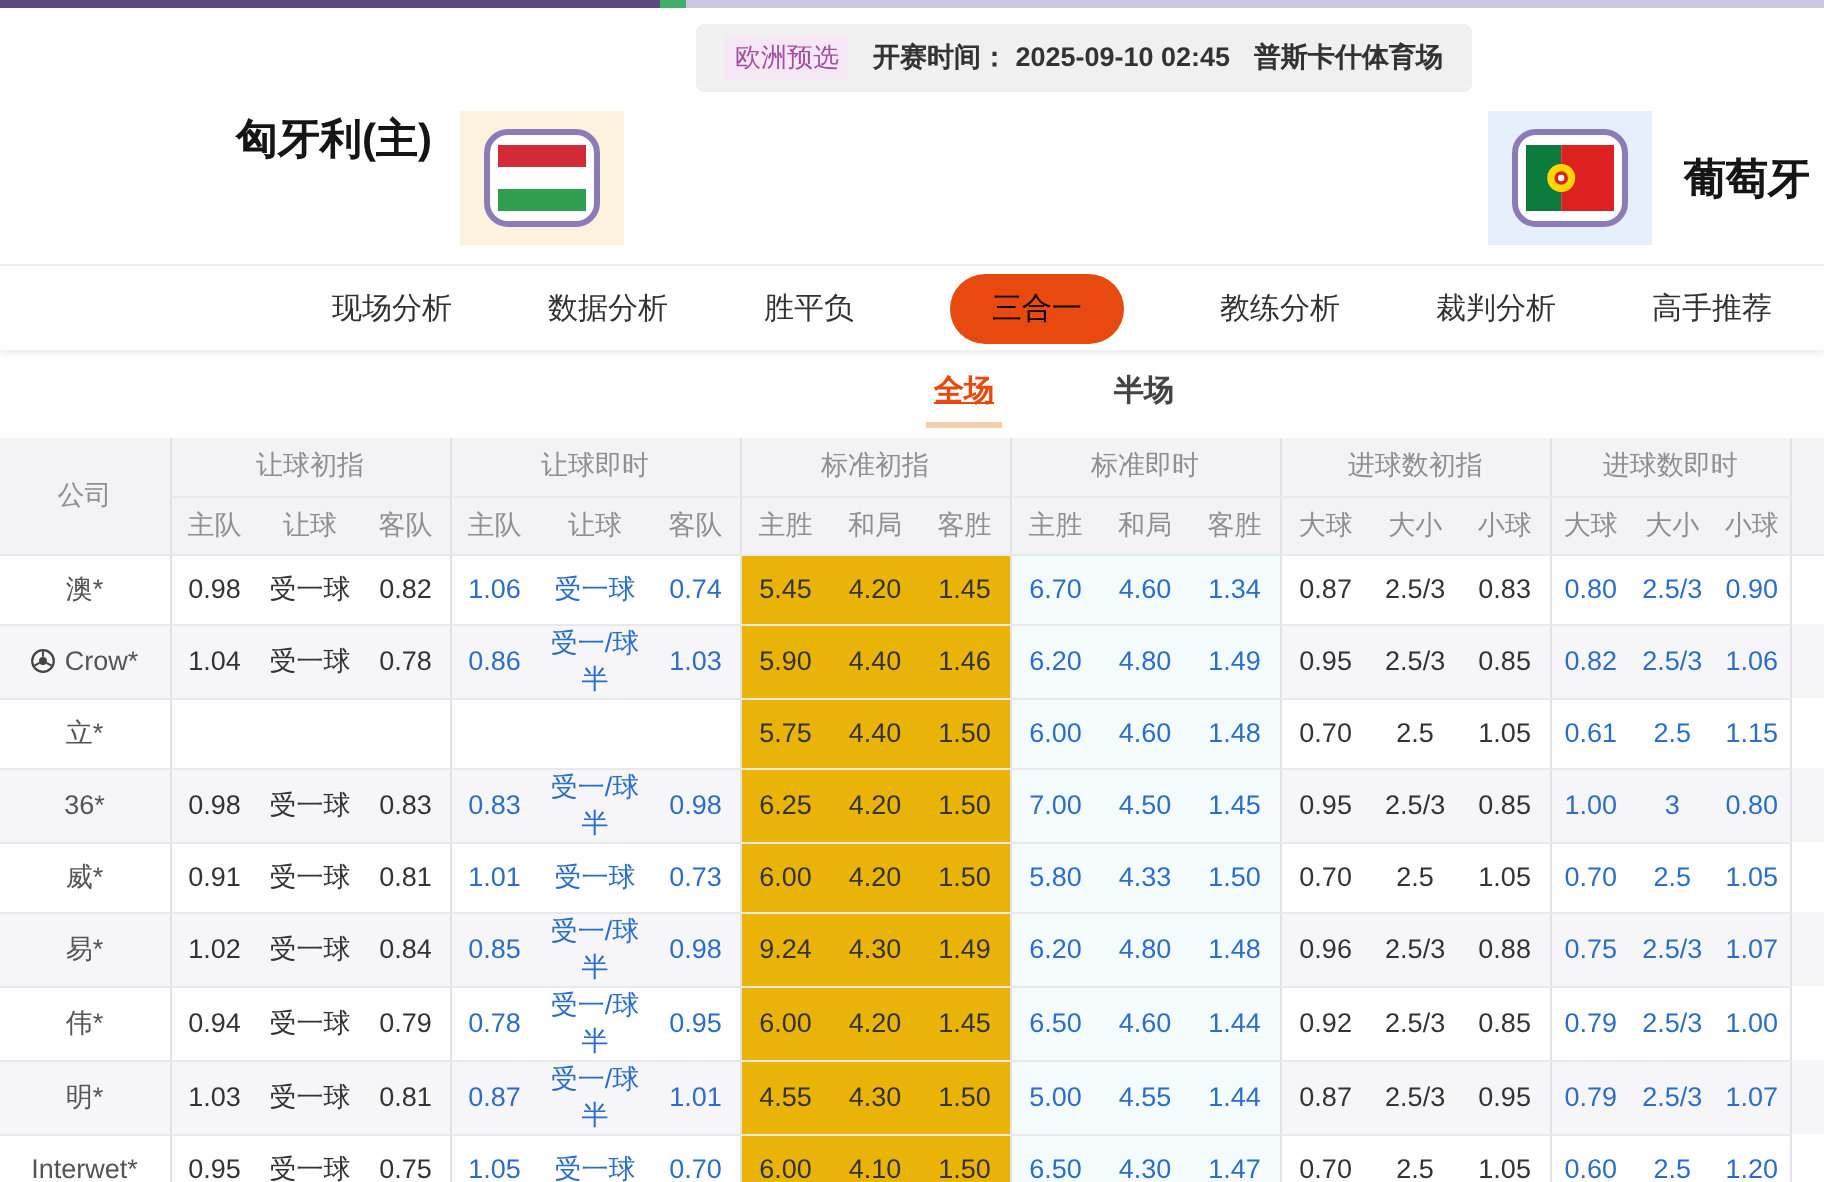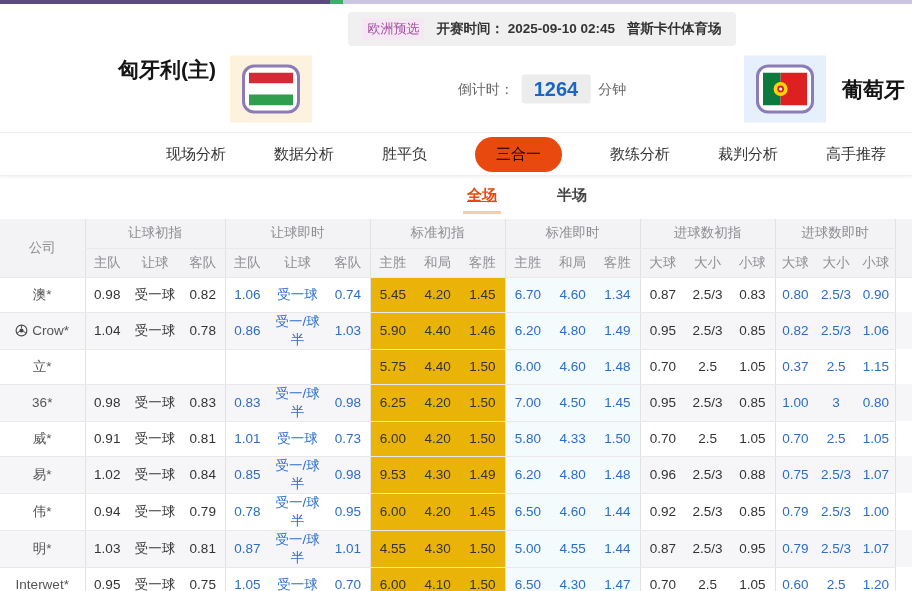--- a/index.html
+++ b/index.html
@@ -81,25 +81,20 @@
         <span class="flag-frame">
           <svg width="44" height="33" viewBox="0 0 44 33">
             <rect x="0" y="0" width="44" height="11" fill="#d22b35"></rect>
             <rect x="0" y="11" width="44" height="11" fill="#ffffff"></rect>
             <rect x="0" y="22" width="44" height="11" fill="#2f9e4f"></rect>
           </svg>
         </span>
       </span>
     </div>
 
-    <div class="countdown">
-      <span class="cd-label">倒计时：</span>
-      <span class="cd-value">1264</span>
-      <span class="cd-unit">分钟</span>
-    </div>
 
     <div class="team-away">
       <span class="flag-highlight away">
         <span class="flag-frame">
           <svg width="44" height="33" viewBox="0 0 44 33">
             <rect x="0" y="0" width="17.6" height="33" fill="#0c7a3c"></rect>
             <rect x="17.6" y="0" width="26.4" height="33" fill="#dd2020"></rect>
             <circle cx="17.6" cy="16.5" r="7" fill="#ffd700"></circle>
             <circle cx="17.6" cy="16.5" r="3.4" fill="#dd2020"></circle>
             <circle cx="17.6" cy="16.5" r="1.6" fill="#ffffff"></circle>
@@ -243,21 +238,21 @@
           <td class="live"></td>
           <td class="gstart cyan-a">5.75</td>
           <td class="cyan-a">4.40</td>
           <td class="cyan-a">1.50</td>
           <td class="gstart live cyan-b">6.00</td>
           <td class="live cyan-b">4.60</td>
           <td class="live cyan-b">1.48</td>
           <td class="gstart">0.70</td>
           <td class="">2.5</td>
           <td class="">1.05</td>
-          <td class="gstart live">0.37</td>
+          <td class="gstart live">0.61</td>
           <td class="live">2.5</td>
           <td class="live">1.15</td>
           <td class="strip gstart"></td>
         </tr>
         <tr class="alt">
           <td class="company"><span>36*</span></td>
           <td class="gstart">0.98</td>
           <td class="">受一球</td>
           <td class="">0.83</td>
           <td class="gstart live">0.83</td>
@@ -300,21 +295,21 @@
           <td class="strip gstart"></td>
         </tr>
         <tr class="alt">
           <td class="company"><span>易*</span></td>
           <td class="gstart">1.02</td>
           <td class="">受一球</td>
           <td class="">0.84</td>
           <td class="gstart live">0.85</td>
           <td class="live">受一/球半</td>
           <td class="live">0.98</td>
-          <td class="gstart cyan-a">9.53</td>
+          <td class="gstart cyan-a">9.24</td>
           <td class="cyan-a">4.30</td>
           <td class="cyan-a">1.49</td>
           <td class="gstart live cyan-b">6.20</td>
           <td class="live cyan-b">4.80</td>
           <td class="live cyan-b">1.48</td>
           <td class="gstart">0.96</td>
           <td class="">2.5/3</td>
           <td class="">0.88</td>
           <td class="gstart live">0.75</td>
           <td class="live">2.5/3</td>

